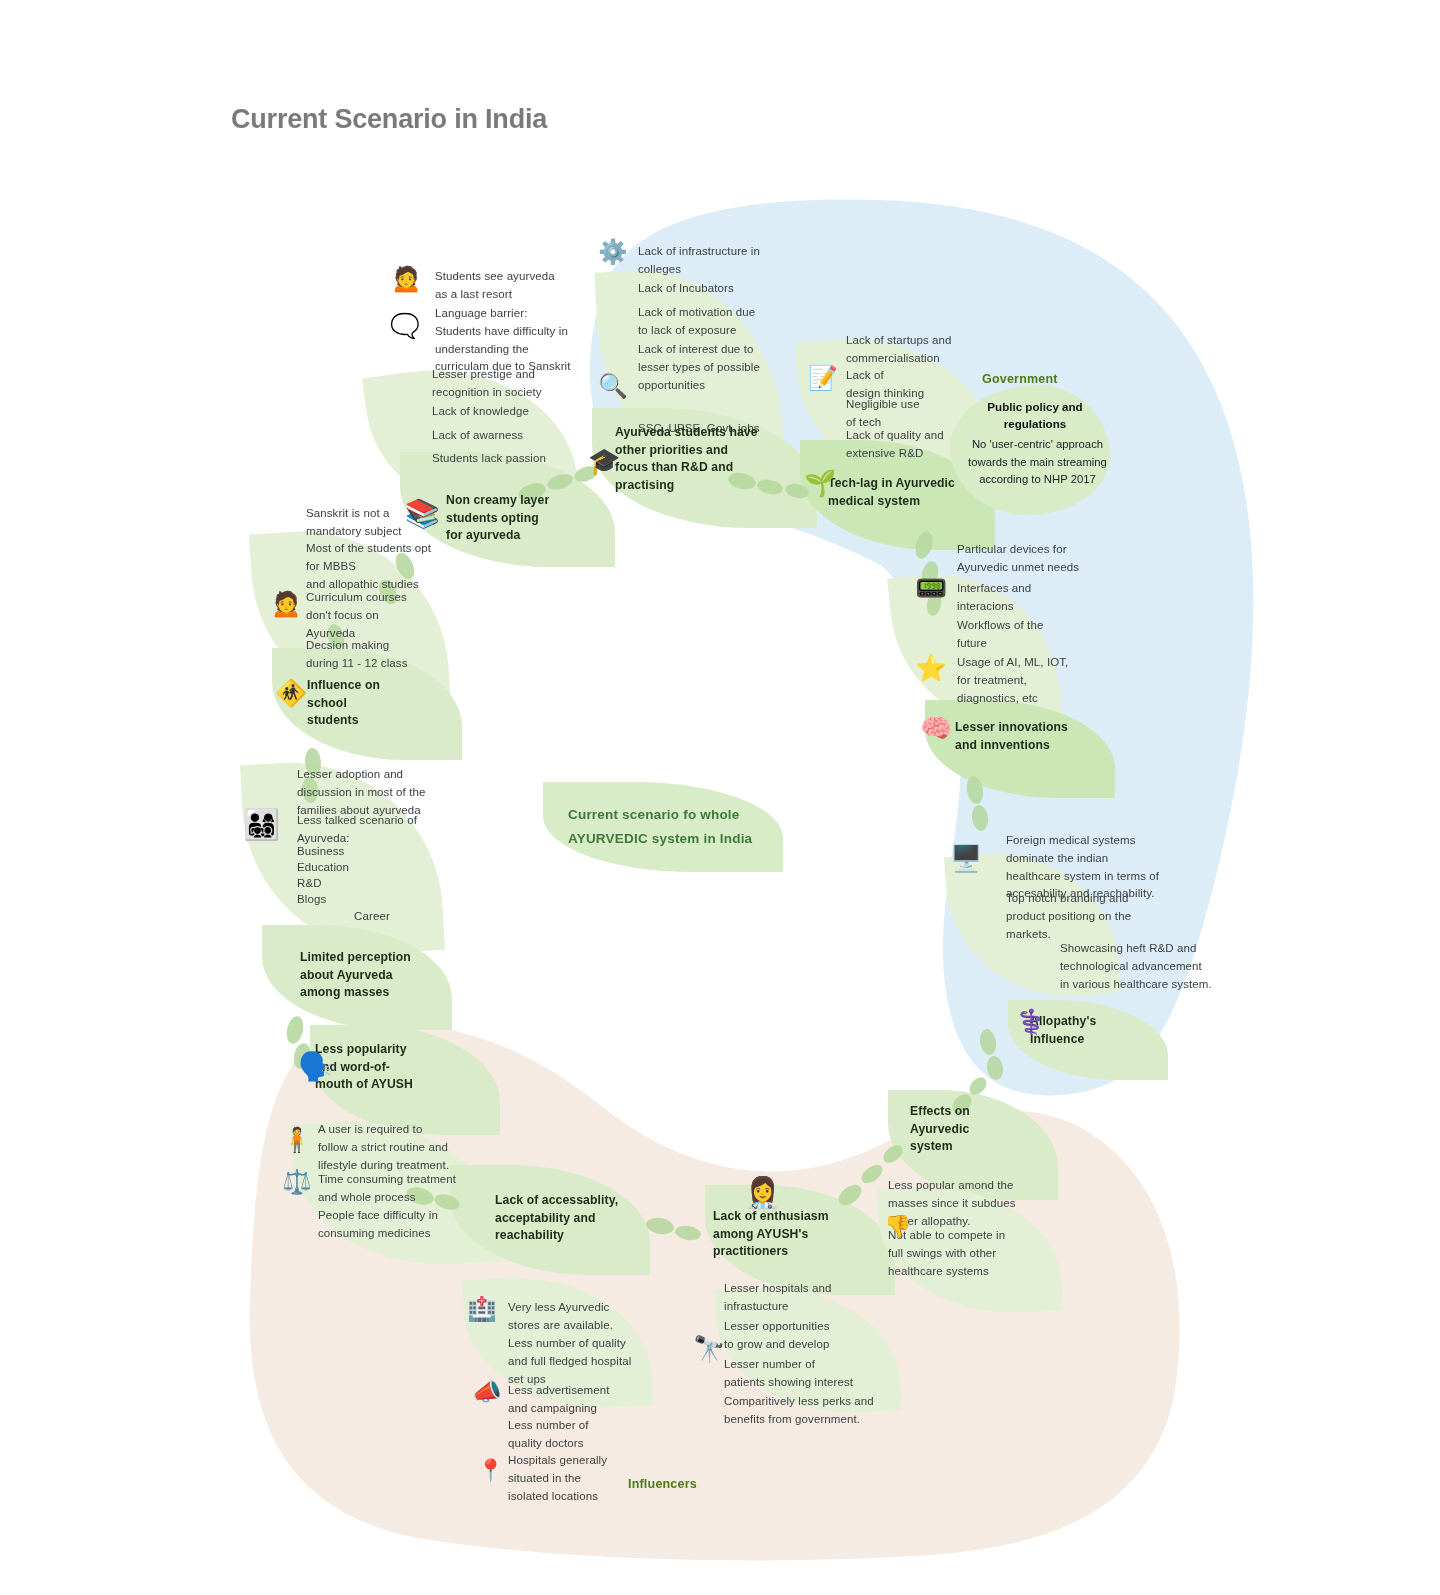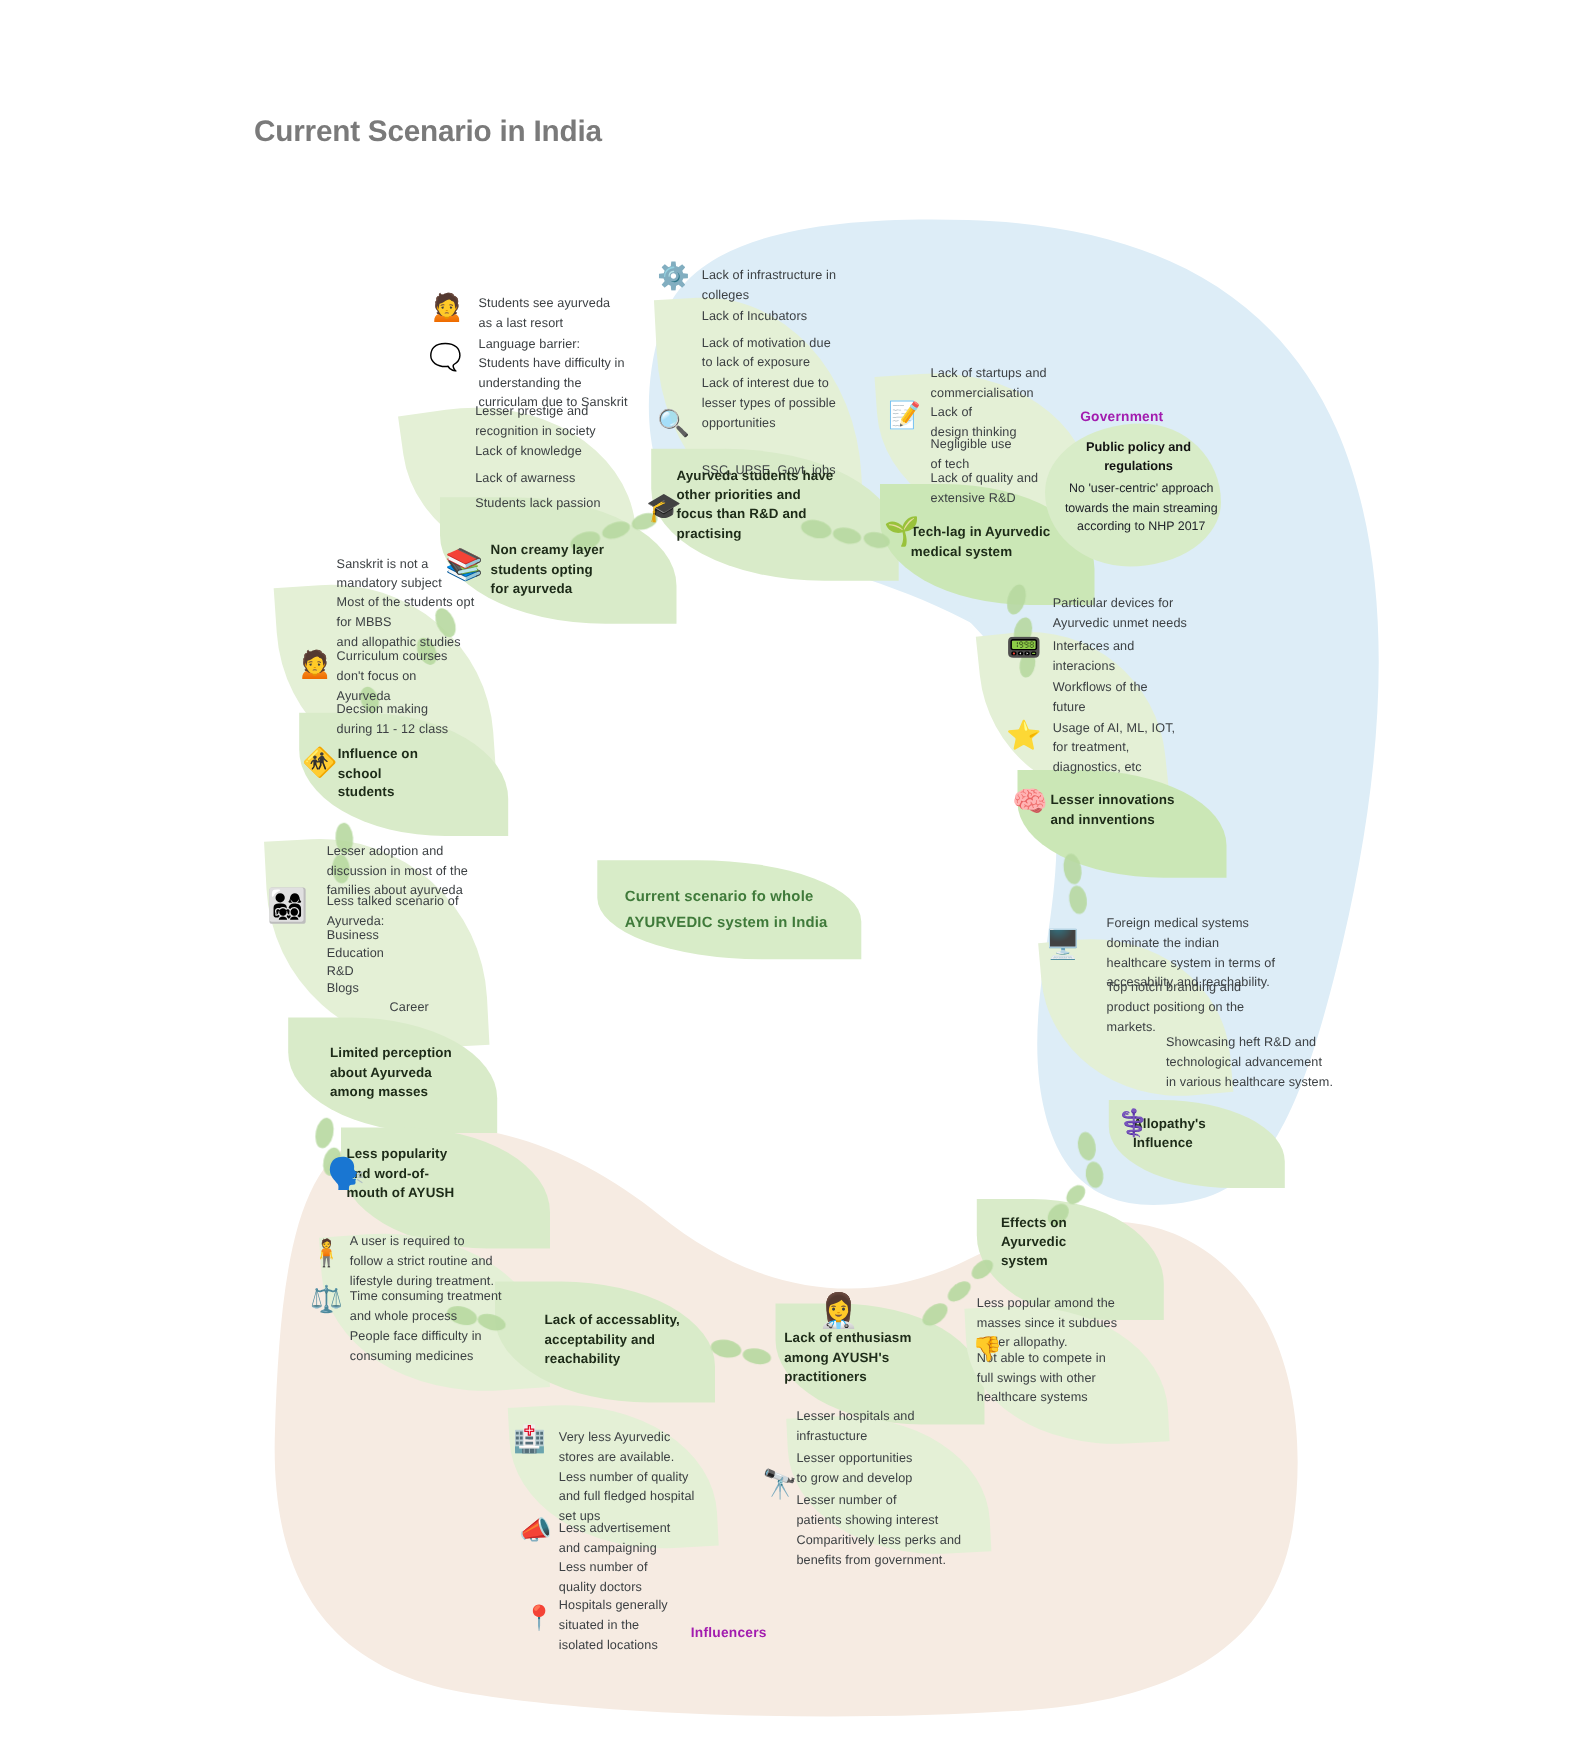--- a/index.html
+++ b/index.html
@@ -42,21 +42,21 @@
     font-weight: 700;
     color: #1d2b18;
     font-size: 12.2px;
     line-height: 1.45;
     white-space: pre-line;
     letter-spacing: .1px;
   }
   .node-label.ctr { text-align: left; }
   .accent-red {
     position: absolute; z-index: 7;
-    color: #a21caf; font-weight: 700; font-size: 12.5px; letter-spacing:.2px;
+    color: #4d7c0f; font-weight: 700; font-size: 12.5px; letter-spacing:.2px;
   }
   .gov-sub {
     position:absolute; z-index:7; text-align:center;
     color:#111; font-weight:700; font-size:11.6px; line-height:1.5; white-space:pre-line;
   }
   .gov-body {
     position:absolute; z-index:7; text-align:center;
     color:#20232a; font-size:11.3px; line-height:1.55; white-space:pre-line;
   }
   .center-label {

